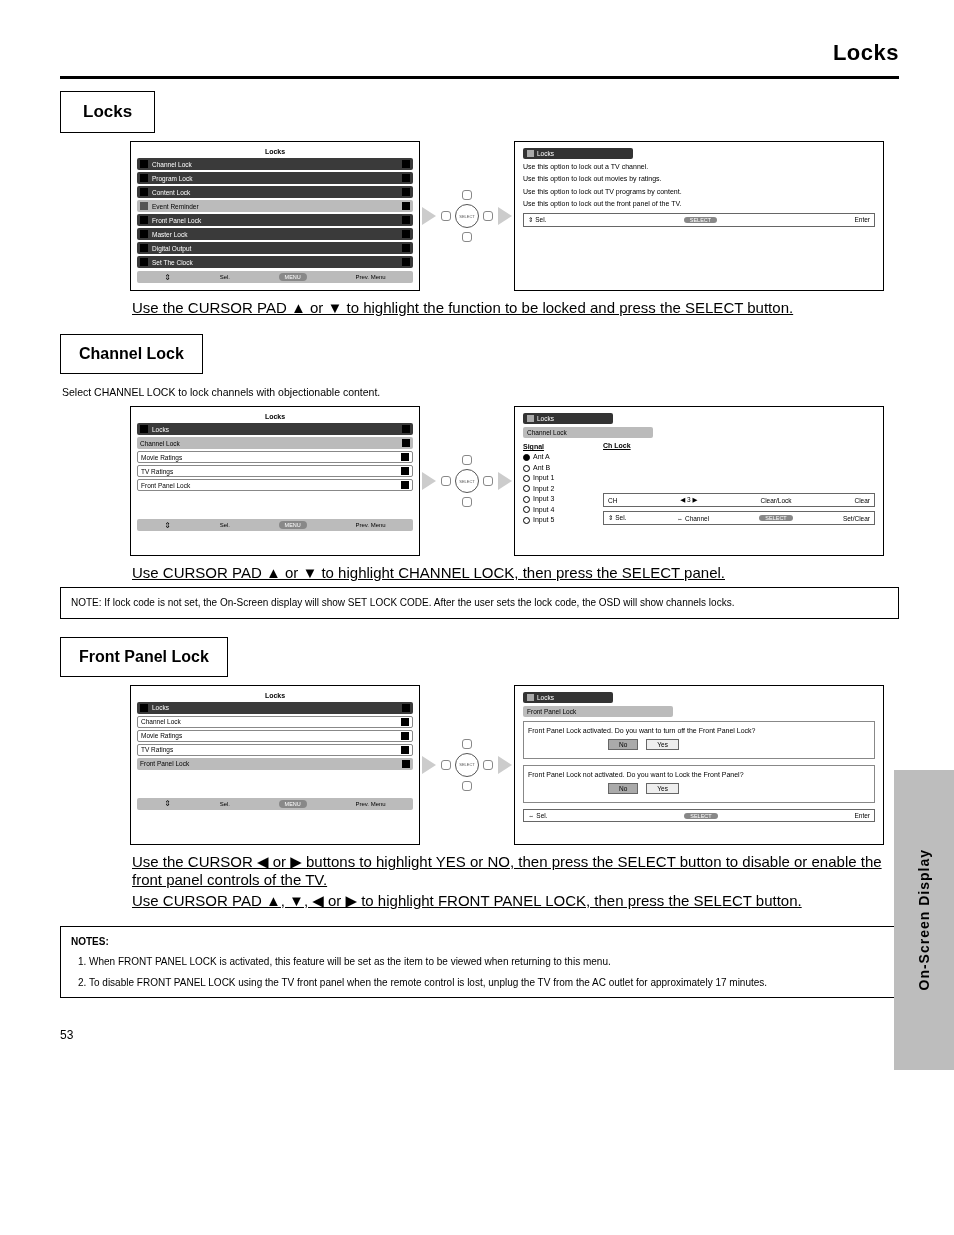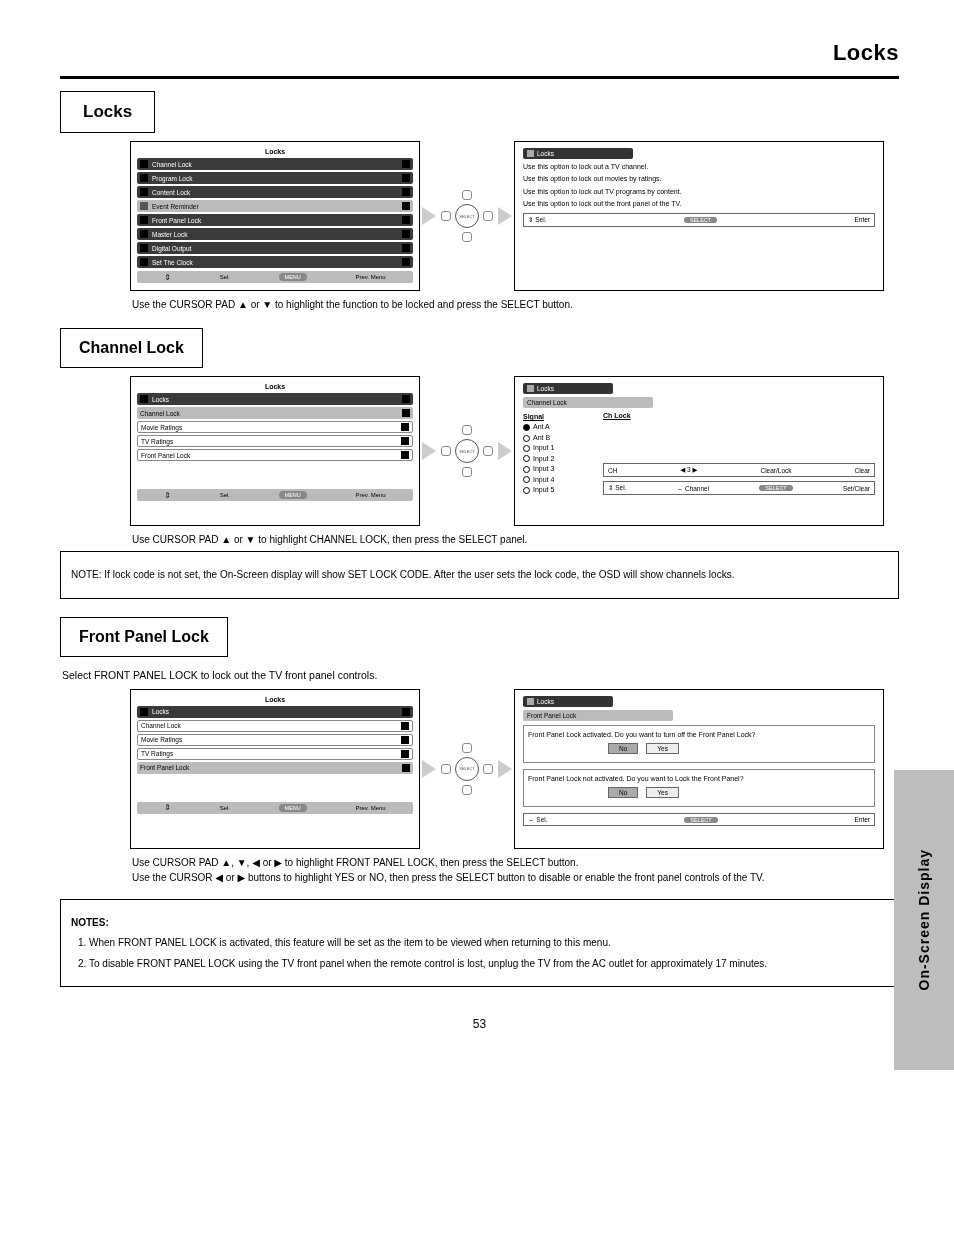--- a/index.html
+++ b/index.html
@@ -192,28 +192,29 @@
     font-size:6.5px;
     padding:2px 4px;
     margin-top:4px;
     display:flex;
     align-items:center;
     justify-content:space-between;
   }
   .wide-row .pill { background:#888;color:#fff;border-radius:4px;font-size:5.5px;padding:0 6px; }
 
   .after-text {
-    font-size: 10px;
+    font-size: 15px;
     margin: 4px 0 0 72px;
+    text-decoration: underline;
   }
   .spacer { height: 18px; }
 
   .note-box {
     border: 1.5px solid #000;
-    padding: 16px 10px;
+    padding: 8px 10px;
     font-size: 10px;
     line-height: 1.35;
     margin-top: 6px;
   }
   .note-box b { font-weight: bold; margin-top: 24px; }
   .note-box ol { padding-left: 18px; }
   .note-box li { margin-top:7px; }
 
   .side-tab {
     position: absolute;
@@ -228,21 +229,20 @@
   }
   .side-tab span {
     writing-mode: vertical-rl;
     transform: rotate(180deg);
     font-size: 14px;
     font-weight: bold;
     letter-spacing: 1px;
     color: #000;
   }
   .page-num {
-    text-align:center;
     font-size:12px;
     margin-top: 30px;
   }
 
   .sig-list { font-size:7px; line-height:1.35; }
   .sig-list .item { margin:1px 0 1px 0; }
   .sig-circle {
     display:inline-block;
     width:7px;height:7px;
     border:1px solid #000;
@@ -345,20 +345,21 @@
       <span>Enter</span>
     </div>
   </div>
 </div>
 <div class="after-text">Use the CURSOR PAD ▲ or ▼ to highlight the function to be locked and press the SELECT button.</div>
 
 <div class="spacer"></div>
 
 
 <div class="section-tab small">Channel Lock</div>
+<div class="intro-line">Select CHANNEL LOCK to lock channels with objectionable content.</div>
 
 <div class="two-panel">
   <div class="panel menu-box" style="height:150px">
     <div class="menu-title">Locks</div>
     <div class="menu-row dark">
           <span class="icon"></span>
           <span class="label">Locks</span>
           <span class="chev"></span>
         </div>
     <div class="menu-row hi">
@@ -439,21 +440,20 @@
 </div>
 <div class="after-text">Use CURSOR PAD ▲ or ▼ to highlight CHANNEL LOCK, then press the SELECT panel.</div>
 <div class="note-box">
   <span>NOTE: If lock code is not set, the On-Screen display will show SET LOCK CODE. After the user sets the lock code, the OSD will show channels locks.</span>
 </div>
 
 <div class="spacer"></div>
 
 
 <div class="section-tab small">Front Panel Lock</div>
-<div class="intro-line">Select FRONT PANEL LOCK to lock out the TV front panel controls.</div>
 
 <div class="two-panel">
   <div class="panel menu-box" style="height:160px">
     <div class="menu-title">Locks</div>
     <div class="menu-row dark">
           <span class="icon"></span>
           <span class="label">Locks</span>
           <span class="chev"></span>
         </div>
     <div class="menu-row" style="border:1px solid #888">
@@ -516,22 +516,22 @@
         <span class="btn">Yes</span>
       </div>
     </div>
     <div class="wide-row" style="margin-top:6px">
       <span>⇔ <span>Sel.</span></span>
       <span class="pill">SELECT</span>
       <span>Enter</span>
     </div>
   </div>
 </div>
+<div class="after-text" style="margin-top:4px">Use the CURSOR ◀ or ▶ buttons to highlight YES or NO, then press the SELECT button to disable or enable the front panel controls of the TV.</div>
 <div class="after-text">Use CURSOR PAD ▲, ▼, ◀ or ▶ to highlight FRONT PANEL LOCK, then press the SELECT button.</div>
-<div class="after-text" style="margin-top:4px">Use the CURSOR ◀ or ▶ buttons to highlight YES or NO, then press the SELECT button to disable or enable the front panel controls of the TV.</div>
 
 <div class="note-box" style="margin-top:16px">
   <b>NOTES:</b>
   <ol>
     <li>When FRONT PANEL LOCK is activated, this feature will be set as the item to be viewed when returning to this menu.</li>
     <li>To disable FRONT PANEL LOCK using the TV front panel when the remote control is lost, unplug the TV from the AC outlet for approximately 17 minutes.</li>
   </ol>
 </div>
 
 <div class="page-num">53</div>

